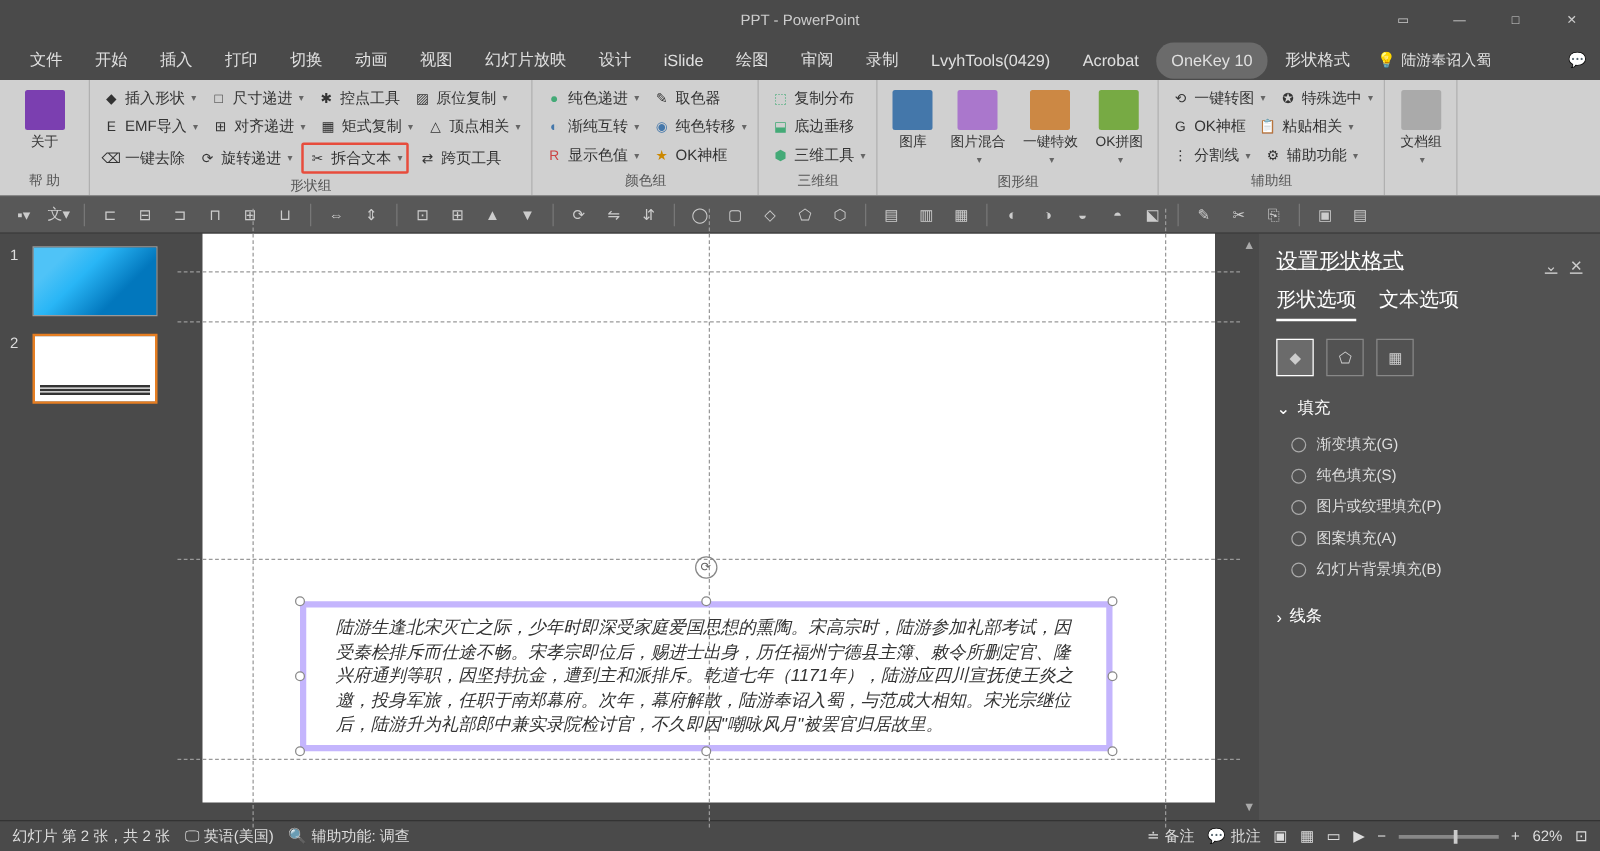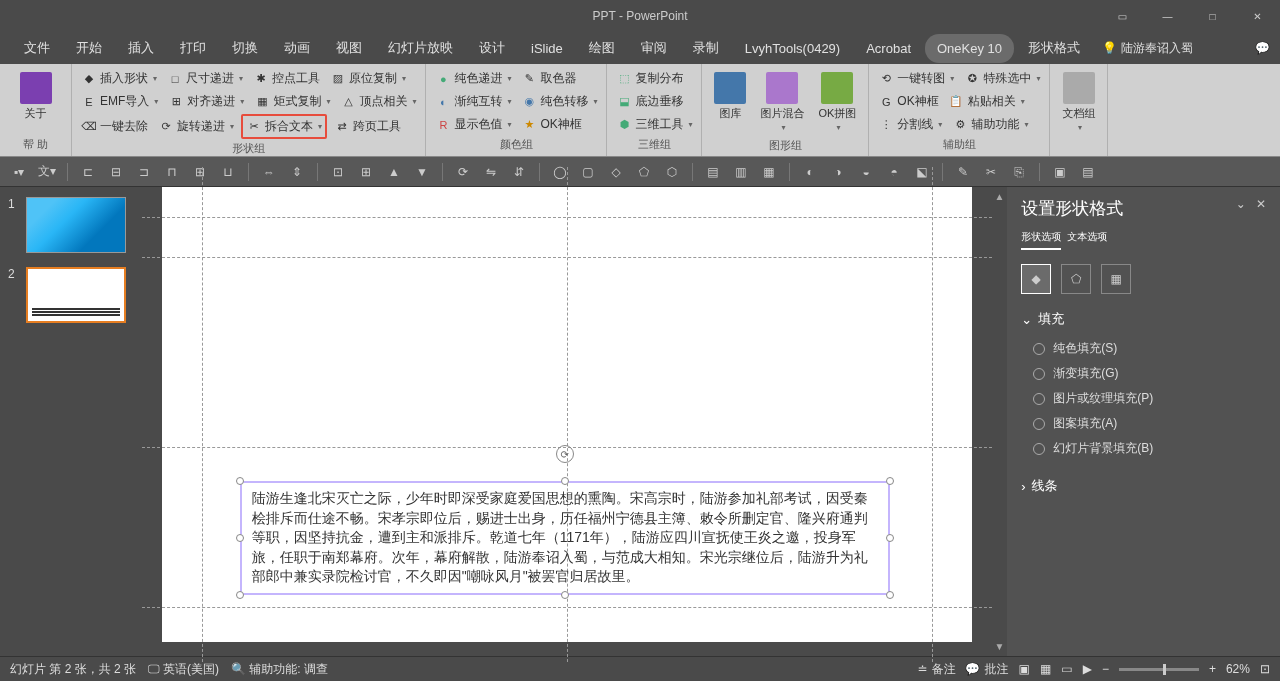--- a/index.html
+++ b/index.html
@@ -41,30 +41,30 @@
 .thumb1-content { width: 100%; height: 100%; background: linear-gradient(135deg, #4fc3f7 20%, #29b6f6 40%, #0277bd 70%); }
 .thumb2-content { width: 100%; height: 100%; background: #fff; display: flex; flex-direction: column; justify-content: flex-end; padding: 4px; }
 .thumb2-line { height: 2px; background: #333; margin-bottom: 1px; }
 
 .slide-area { flex: 1; display: flex; align-items: flex-start; justify-content: center; padding: 0 20px; position: relative; background: #4a4a4a; }
 .slide-canvas { width: 810px; height: 455px; background: #fff; position: relative; margin-top: 0; }
 .guide-h { position: absolute; left: -20px; right: -20px; border-top: 1px dashed #999; }
 .guide-v { position: absolute; top: -20px; bottom: -20px; border-left: 1px dashed #999; }
 
 .textbox { position: absolute; left: 78px; top: 294px; width: 650px; }
-.textbox-border { border: 2px solid #c4b5fd; padding: 6px 10px; }
+.textbox-border { border: 5px solid #c4b5fd; padding: 6px 24px; font-style: italic; }
 .textbox-content { font-size: 14px; color: #333; line-height: 1.4; }
 .handle { position: absolute; width: 8px; height: 8px; background: #fff; border: 1px solid #888; border-radius: 50%; }
 .rotate-handle { position: absolute; left: 50%; top: -36px; transform: translateX(-50%); width: 18px; height: 18px; border: 1px solid #888; border-radius: 50%; display: flex; align-items: center; justify-content: center; color: #666; font-size: 10px; }
 
 .format-pane { width: 280px; background: #525252; display: flex; flex-direction: column; }
-.fp-header { display: flex; align-items: flex-start; justify-content: space-between; padding: 10px 14px 4px; }
+.fp-header { display: flex; align-items: flex-end; justify-content: space-between; padding: 10px 14px 4px; text-decoration: underline; }
 .fp-title { font-size: 17px; color: #fff; }
 .fp-ctrls { display: flex; gap: 10px; color: #ccc; }
-.fp-tabs { display: flex; gap: 6px; padding: 6px 14px; font-size: 10px; }
+.fp-tabs { display: flex; gap: 18px; padding: 6px 14px; font-size: 16px; }
 .fp-tab { color: #ffffff; padding-bottom: 4px; }
 .fp-tab.active { color: #fff; border-bottom: 2px solid #fff; }
 .fp-icons { display: flex; gap: 10px; padding: 8px 14px; }
 .fp-icon { width: 30px; height: 30px; border: 1px solid #888; display: flex; align-items: center; justify-content: center; color: #ccc; }
 .fp-icon.active { background: #6b6b6b; border-color: #fff; }
 .fp-section { padding: 8px 14px; }
 .fp-section-header { display: flex; align-items: center; gap: 6px; font-size: 13px; color: #fff; margin-bottom: 8px; cursor: pointer; }
 .fp-option { display: flex; align-items: center; gap: 8px; padding: 4px 12px; font-size: 12px; color: #ddd; }
 .radio { width: 12px; height: 12px; border: 1px solid #aaa; border-radius: 50%; display: inline-flex; align-items: center; justify-content: center; }
 .radio.checked::after { content: ""; width: 6px; height: 6px; background: #e67e22; border-radius: 50%; }
@@ -249,20 +249,24 @@
     <div class="ribbon-rows" style="flex-direction:row;align-items:flex-start">
       <div class="ribbon-bigbtn">
           <div class="ribbon-bigicon" style="background:#47a"></div>
           <span>图库</span>
         </div>
       <div class="ribbon-bigbtn dropdown-arrow">
           <div class="ribbon-bigicon" style="background:#a7c"></div>
           <span>图片混合</span>
         </div>
       <div class="ribbon-bigbtn dropdown-arrow">
+          <div class="ribbon-bigicon" style="background:#c84"></div>
+          <span>一键特效</span>
+        </div>
+      <div class="ribbon-bigbtn dropdown-arrow">
           <div class="ribbon-bigicon" style="background:#7a4"></div>
           <span>OK拼图</span>
         </div>
     </div>
     <div class="ribbon-group-label">图形组</div>
   </div>
 
   <div class="ribbon-group">
     <div class="ribbon-rows">
       <div class="ribbon-row">
@@ -423,25 +427,25 @@
       <div class="fp-icon">⬠</div>
       <div class="fp-icon">▦</div>
     </div>
     <div class="fp-section">
       <div class="fp-section-header">
         <span>⌄</span>
         <span>填充</span>
       </div>
       <div class="fp-option">
           <span class="radio"></span>
-          <span>纯色填充(S)</span>
+          <span>渐变填充(G)</span>
         </div>
       <div class="fp-option">
           <span class="radio"></span>
-          <span>渐变填充(G)</span>
+          <span>纯色填充(S)</span>
         </div>
       <div class="fp-option">
           <span class="radio"></span>
           <span>图片或纹理填充(P)</span>
         </div>
       <div class="fp-option">
           <span class="radio"></span>
           <span>图案填充(A)</span>
         </div>
       <div class="fp-option">

